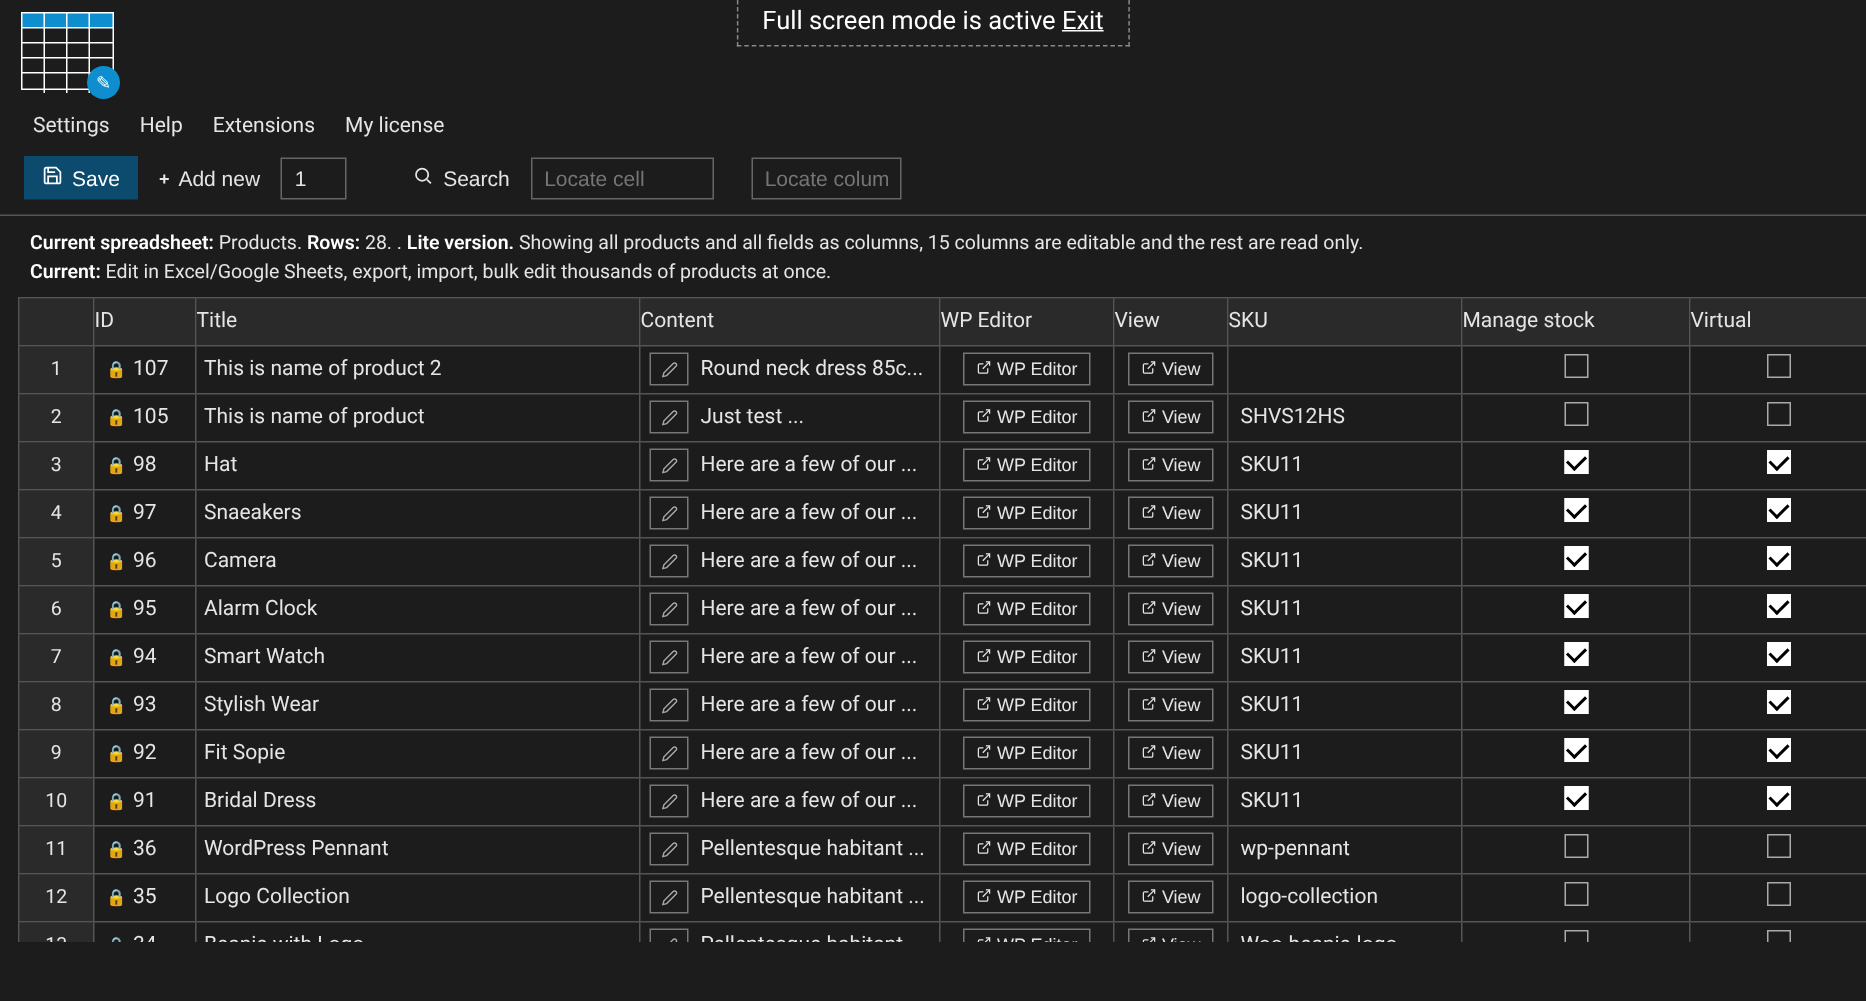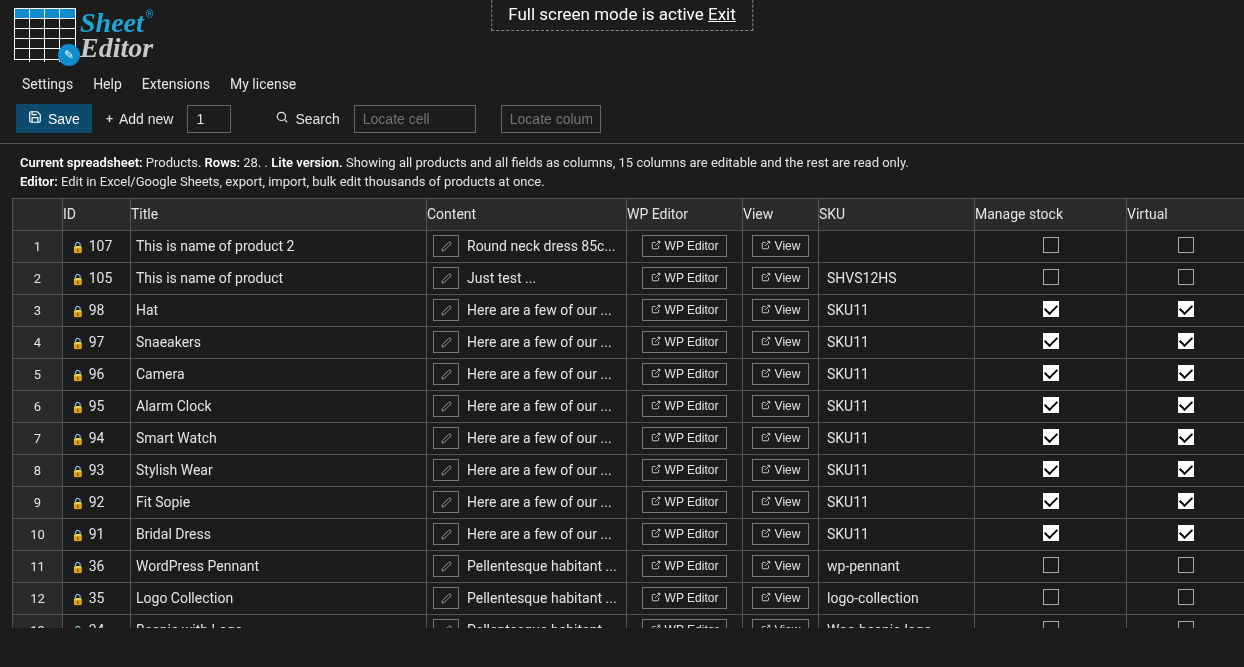--- a/index.html
+++ b/index.html
@@ -194,26 +194,20 @@
   <div class="logo-grid">
     <div class="row hdr" style="top:0"></div>
     <div class="row" style="top:10px"></div>
     <div class="row" style="top:20px"></div>
     <div class="row" style="top:30px"></div>
     <div class="row" style="top:40px;border-bottom:1px solid #fff;height:12px"></div>
     <div class="c1"></div>
       <div class="c2"></div>
       <div class="c3"></div>
     <div class="logo-pencil">✎</div>
-  </div>
-  <div class="logo-text">
-    <div>
-      <span class="sheet">Sheet</span><span class="reg">®</span>
-    </div>
-    <div class="editor">Editor</div>
   </div>
 </div>
 
 <div class="menubar">
   <span>Settings</span>
   <span>Help</span>
   <span>Extensions</span>
   <span>My license</span>
 </div>
 
@@ -246,21 +240,21 @@
   <input type="text" class="input-locate-col" placeholder="Locate column" style="">
 </div>
 
 <div class="infoline">
   <b>Current spreadsheet:</b>
   <span>Products.</span>
   <b>Rows:</b>
   <span>28. .</span>
   <b>Lite version.</b>
   <span>Showing all products and all fields as columns, 15 columns are editable and the rest are read only.</span><br>
-  <b>Editor:</b>
+  <b>Current:</b>
   <span>Edit in Excel/Google Sheets, export, import, bulk edit thousands of products at once.</span>
 </div>
 
 <div class="grid-wrap">
 <div class="grid-scroll">
 <table class="grid">
   <colgroup>
     <col class="col-rownum">
           <col class="col-id">
           <col class="col-title">

